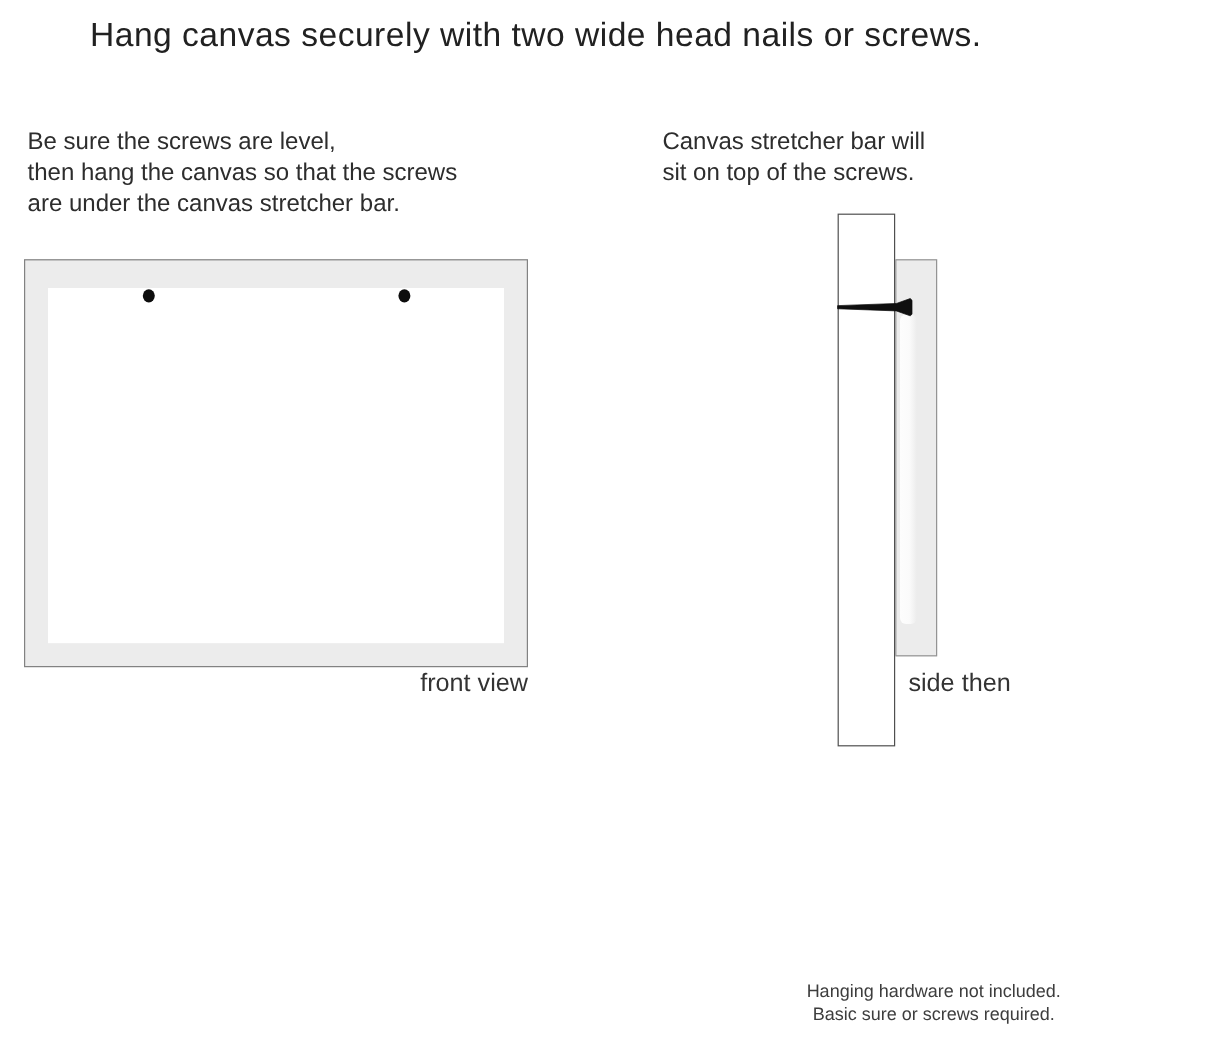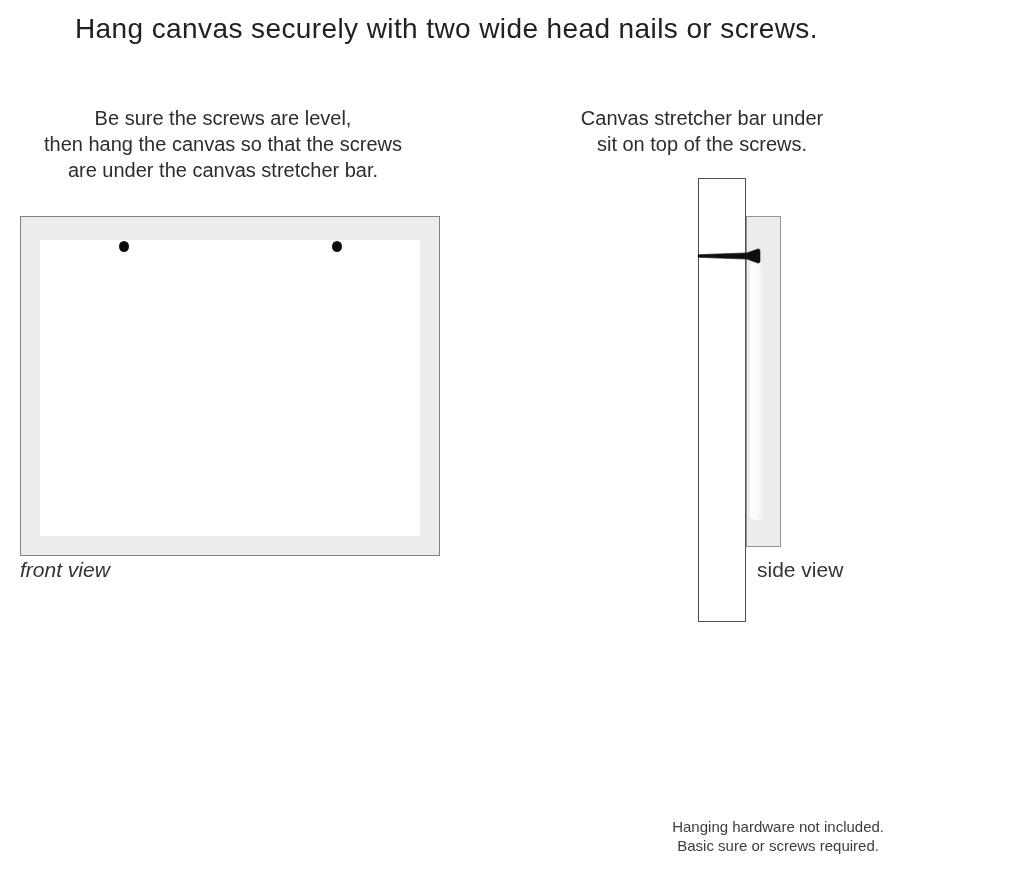--- a/index.html
+++ b/index.html
@@ -28,21 +28,21 @@
     letter-spacing: 0.4px;
     color: #212121;
     white-space: nowrap;
   }
   .note {
     position: absolute;
     margin: 0;
     font-size: 20px;
     font-weight: 300;
     line-height: 26px;
-    text-align: center;
+    text-align: left;
     color: #2d2d2d;
     white-space: pre-line;
   }
   .note-left  { left: 23px;  top: 105px; width: 400px; }
   .note-right { left: 552px; top: 105px; width: 300px; }
 
   
   .canvas-frame {
     position: absolute;
     left: 20px;
@@ -115,22 +115,21 @@
     margin: 0;
     font-size: 21px;
     font-weight: 300;
     color: #333333;
     white-space: nowrap;
   }
   .front-view-label {
     top: 558px;
     left: 20px;
     width: 420px;
-    text-align: left;
-    font-style: italic;
+    text-align: right;
   }
   .side-view-label {
     top: 558px;
     left: 757px;
     text-align: left;
   }
 
   
   .hardware-note {
     position: absolute;
@@ -149,35 +148,35 @@
 <body>
 
 <div class="stage">
 
   <h1 class="page-title">Hang canvas securely with two wide head nails or screws.</h1>
 
   <p class="note note-left">Be sure the screws are level,
 then hang the canvas so that the screws
 are under the canvas stretcher bar.</p>
 
-  <p class="note note-right">Canvas stretcher bar under
+  <p class="note note-right">Canvas stretcher bar will
 sit on top of the screws.</p>
 
   <div class="canvas-frame">
     <div class="canvas-face"></div>
     <span class="screw screw-left"></span>
     <span class="screw screw-right"></span>
   </div>
   <p class="view-label front-view-label">front view</p>
 
   <div class="stretcher-bar-side"></div>
   <div class="canvas-side-profile">
     <div class="canvas-side-highlight"></div>
   </div>
   <svg class="nail" viewBox="0 0 66 20" aria-hidden="true">
     <polygon points="1,8.7 50,6.9 61.5,2.8 63,4.2 63,15.8 61.5,17.2 50,13.1 1,11.3" fill="#0f0f0f" stroke="#0f0f0f" stroke-width="0.6" stroke-linejoin="round"></polygon>
   </svg>
-  <p class="view-label side-view-label">side view</p>
+  <p class="view-label side-view-label">side then</p>
 
   <p class="hardware-note">Hanging hardware not included.
 Basic sure or screws required.</p>
 
 </div>
 
 </body></html>

